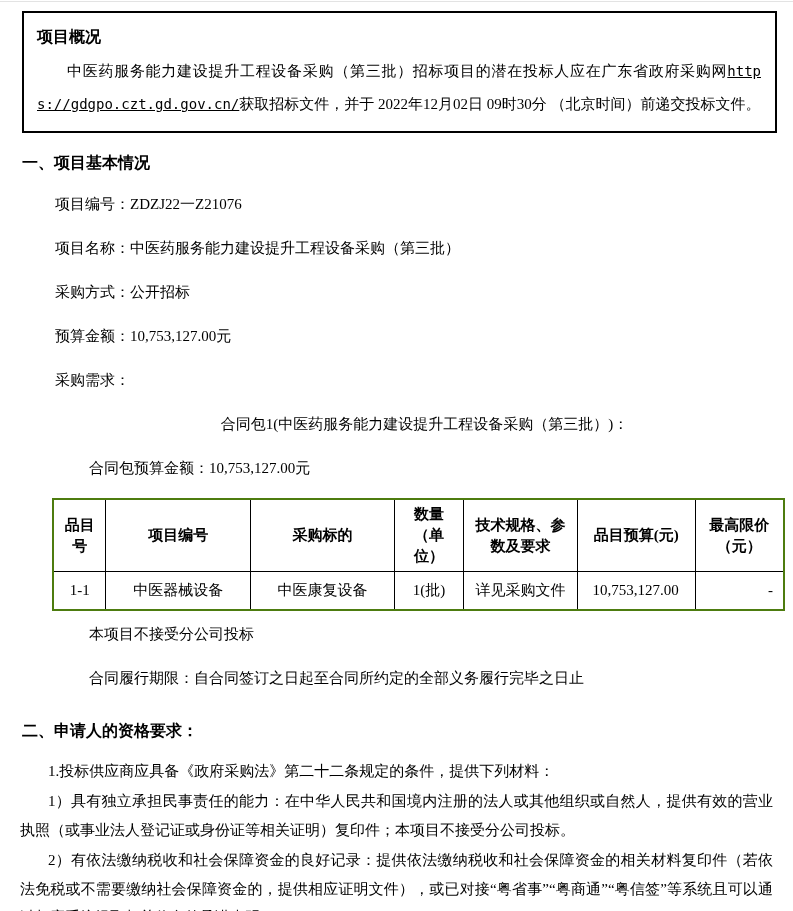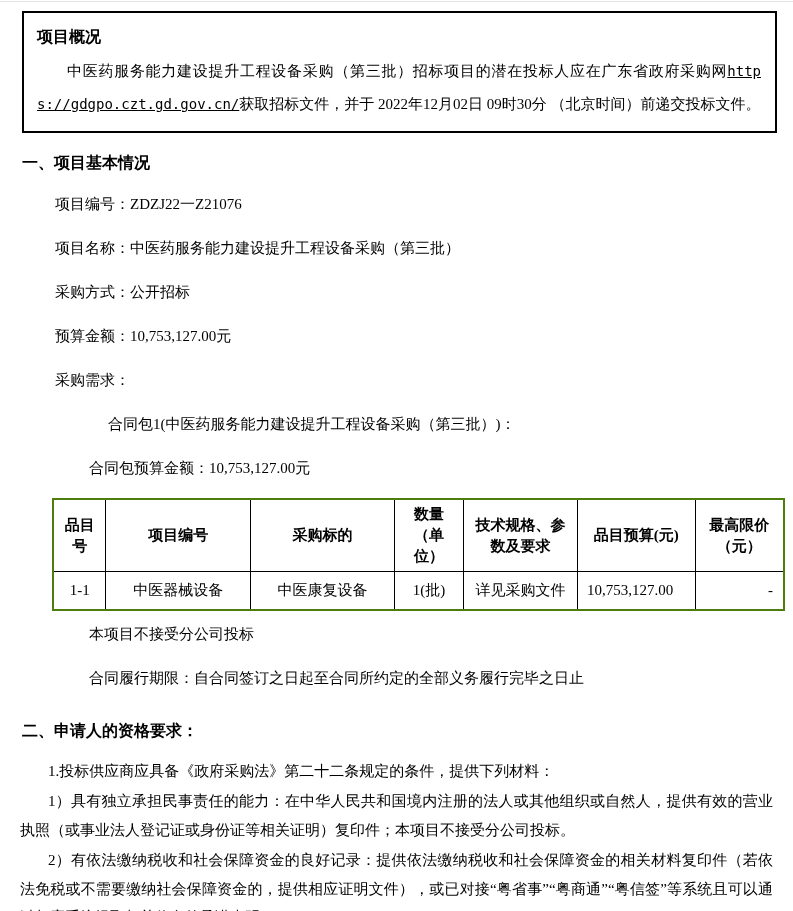--- a/index.html
+++ b/index.html
@@ -56,22 +56,23 @@
     line-height: 24px;
     margin: 18px 0 12px 14px;
   }
   .fields { margin: 4px; }
   .field-line {
     margin-left: 43px;
     line-height: 29px;
     margin-bottom: 0;
   }
   .pkg-line {
-    margin-left: 100px;
+    margin-left: 56px;
     line-height: 29px;
+    text-align: center;
   }
   .pkg-budget-line {
     margin-left: 81px;
     line-height: 29px;
   }
   
   table.items {
     border-collapse: collapse;
     margin: 15px 0 0 44px;
     border: 2px solid #4d7c0f;
@@ -81,21 +82,21 @@
     border: 1px solid #000000;
     padding: 4px 4px;
     text-align: center;
     vertical-align: middle;
     white-space: pre-line;
     line-height: 21px;
     overflow: hidden;
   }
   table.items th { font-weight: bold; height: 68px; }
   table.items td { height: 38px; }
-  table.items td.num   { padding-right: 16px; }
+  table.items td.num   { text-align: right; padding-right: 16px; }
   table.items td.dash  { text-align: right; padding-right: 10px; }
   .note-line {
     margin-left: 81px;
     line-height: 29px;
   }
   .sec2-heading {
     font-size: 16px;
     font-weight: bold;
     line-height: 24px;
     margin: 26px 0 14px 14px;

